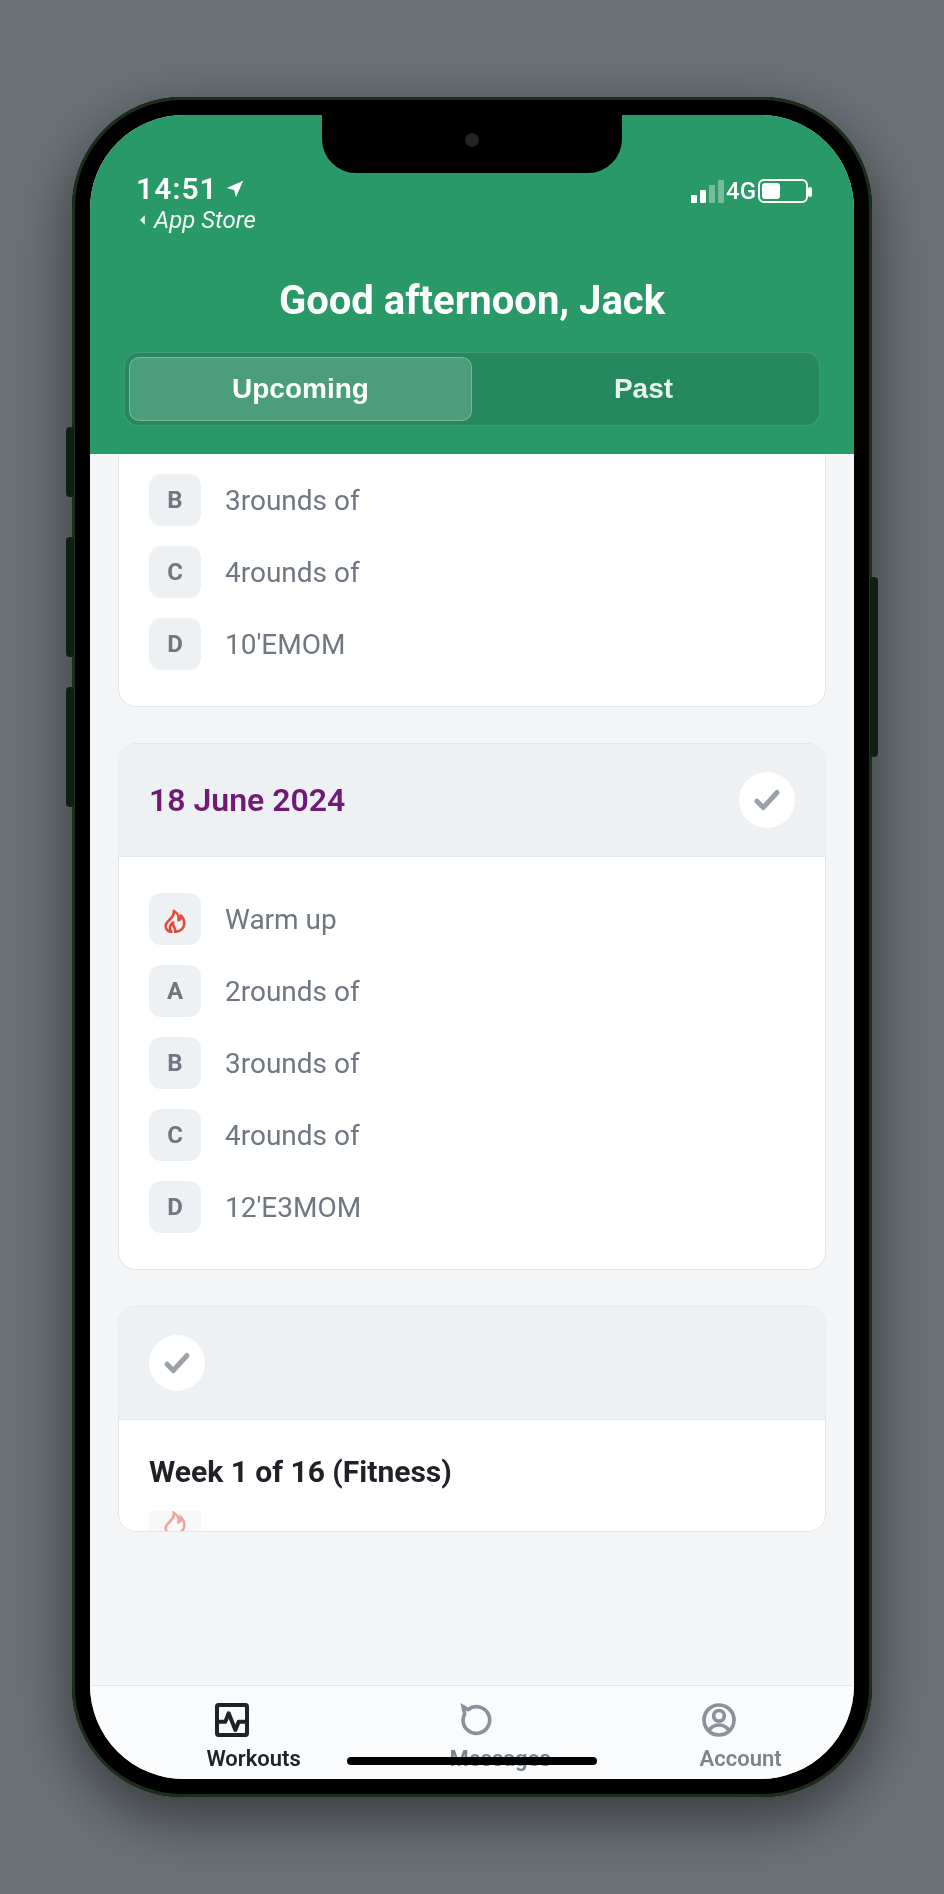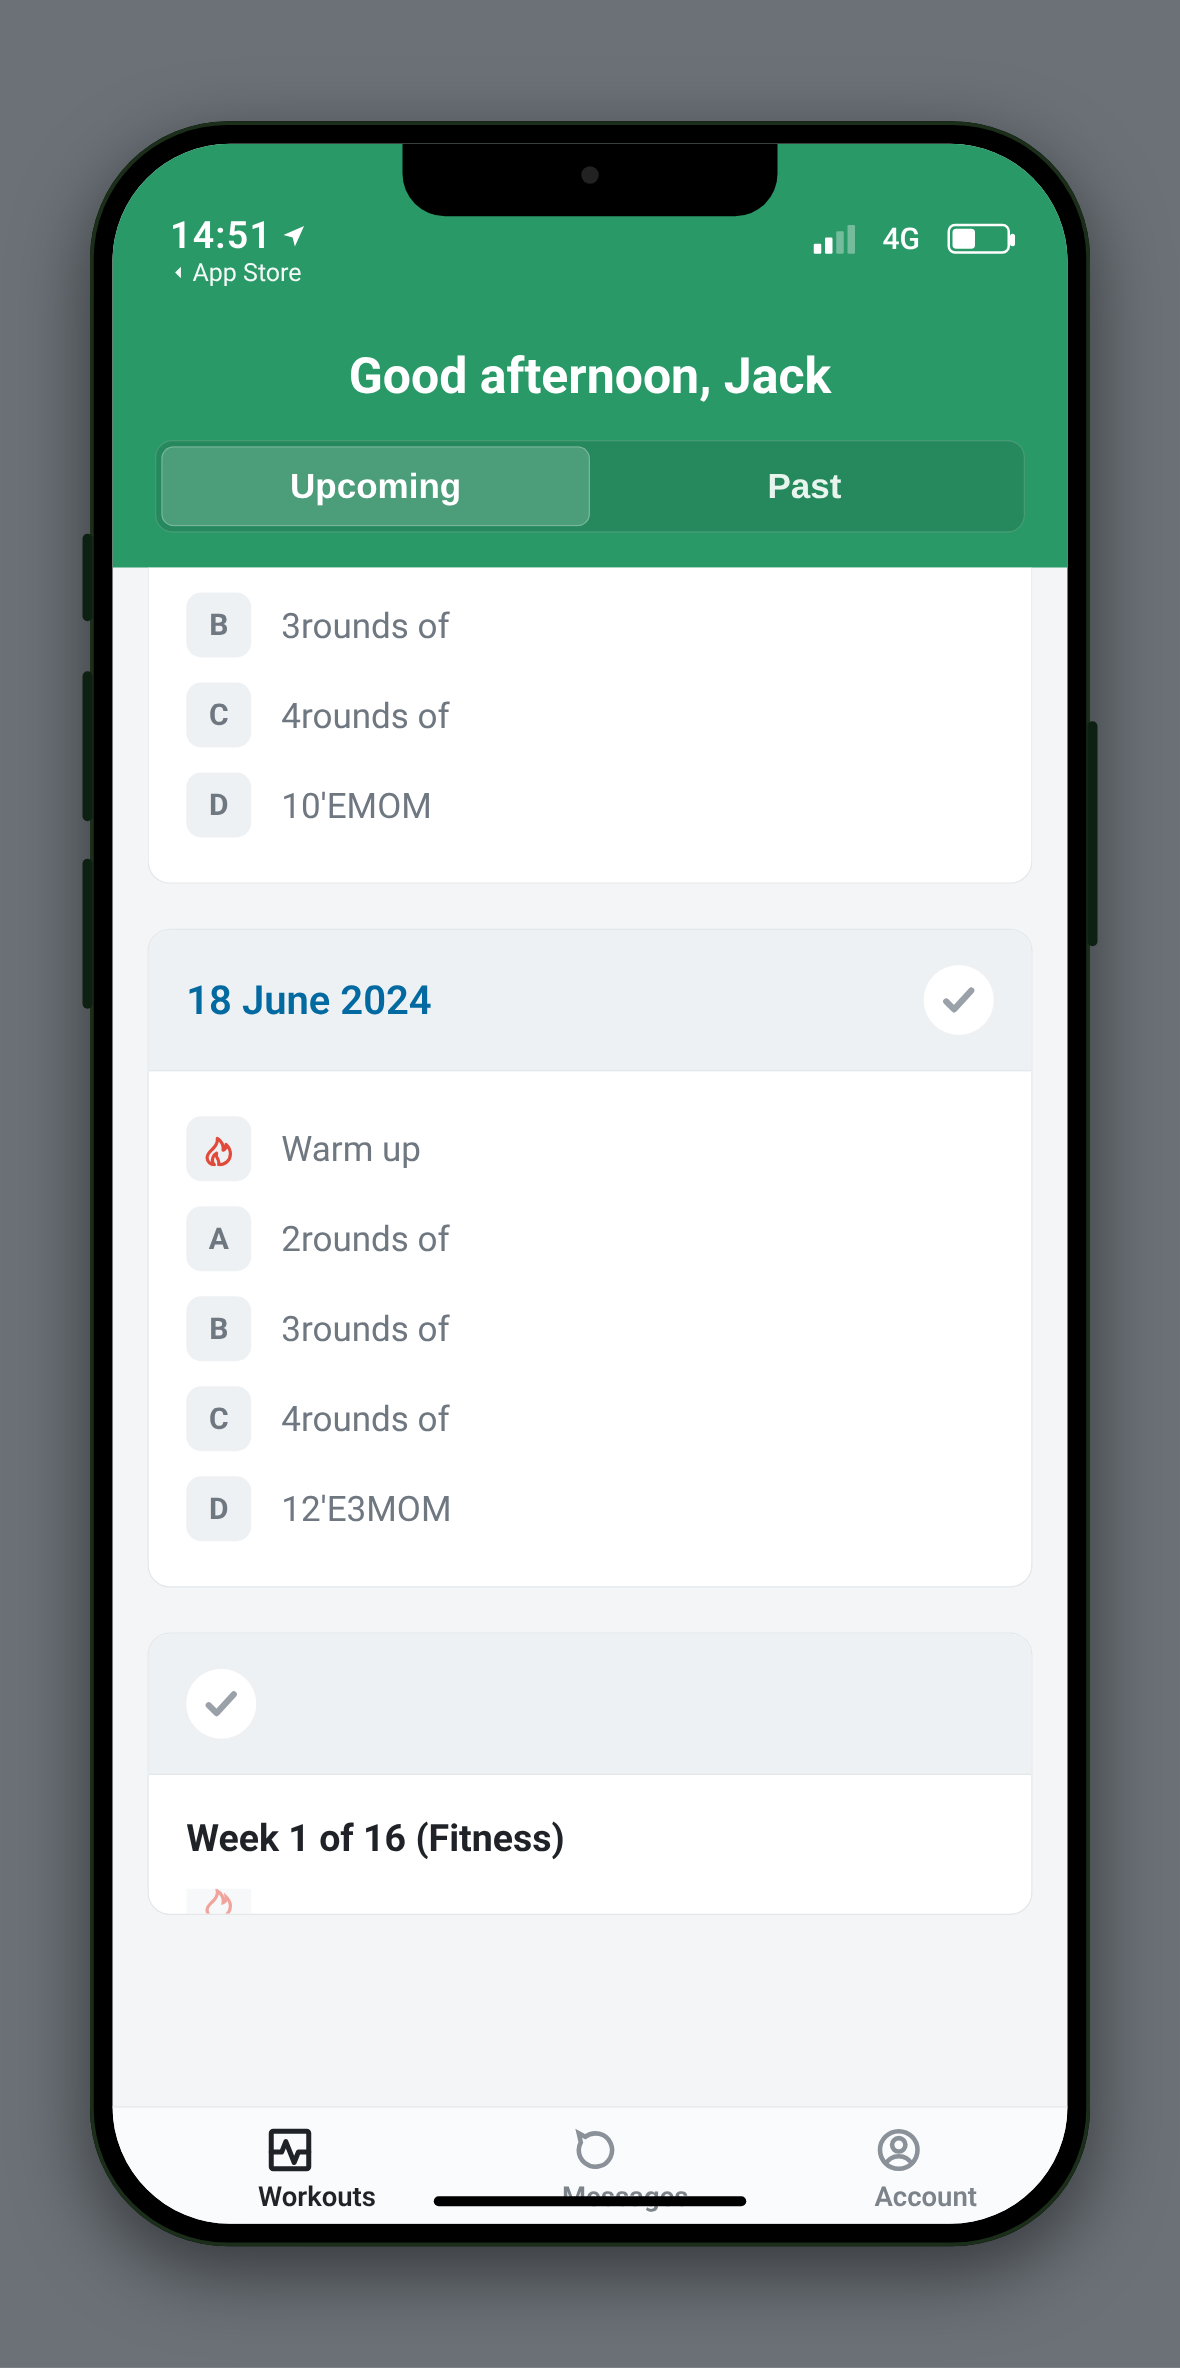--- a/index.html
+++ b/index.html
@@ -47,22 +47,22 @@
     flex: 0 0 auto;
   }
   .status-row {
     display:flex; justify-content:space-between; align-items:flex-start;
     padding: 0 46px 4px 46px;
     height: 60px;
     margin-top: 28px;
   }
   .status-left { display:flex; flex-direction:column; gap:2px; }
   .status-time { font-size: 30px; font-weight:600; letter-spacing:1px; display:flex; align-items:center; gap:6px;}
-  .status-back { font-size: 20px; opacity:.95; display:flex; align-items:center; gap:4px; margin-top:-2px;}
-  .status-right { display:flex; align-items:center; gap:22px; padding-top:6px;}
+  .status-back { font-size: 24px; opacity:.95; display:flex; align-items:center; gap:4px; margin-top:-2px;font-style:italic;}
+  .status-right { display:flex; align-items:center; gap:2px; padding-top:6px;}
   .sig-bars { display:flex; align-items:flex-end; gap:3px; }
   .sig-bars span { width:6px; background:#fff; border-radius:1px; display:block; }
   .sig-bars .dim { background: rgba(255,255,255,.35); }
   .net-label { font-size:24px; font-weight:500; }
   .battery { width:50px; height:24px; border:2.5px solid #fff; border-radius:6px; position:relative; }
   .battery:after { content:""; position:absolute; right:-6px; top:6px; width:4px; height:10px; background:#fff; border-radius:2px; }
   .battery .fill { position:absolute; left:2px; top:2px; bottom:2px; width:40%; background:#fff; border-radius:3px; }
 
   .greeting { text-align:center; font-size:40px; font-weight:700; padding: 46px 20px 28px; }
 
@@ -88,21 +88,21 @@
   .content { flex:1 1 auto; overflow:hidden; padding: 0 28px; }
   .card {
     background:#fff; border:1px solid #e4e7ea; border-radius:18px;
     margin-bottom:36px; overflow:hidden;
   }
   .card.truncated-top { border-top-left-radius:0; border-top-right-radius:0; border-top:none; }
   .card-head {
     background:#eef1f3; padding: 28px 30px; display:flex; align-items:center; justify-content:space-between;
     border-bottom:1px solid #e4e7ea;
   }
-  .card-date { font-size:32px; font-weight:600; color:#0369a1; }
+  .card-date { font-size:32px; font-weight:600; color:#701a75; }
   .check-pill { width:56px; height:56px; border-radius:50%; background:#fff; display:flex; align-items:center; justify-content:center; }
   .card-body { padding: 26px 30px 26px; }
   .card-body.tight { padding-top: 10px; }
   .card-body.cut { padding-bottom: 0; }
   .wk-title { font-size:30px; font-weight:700; color:#1f2328; margin: 8px 0 22px; }
 
   .block-row { display:flex; align-items:center; gap:24px; padding:10px 0; }
   .badge {
     width:52px; height:52px; border-radius:12px; background:#eef1f3;
     display:flex; align-items:center; justify-content:center;

